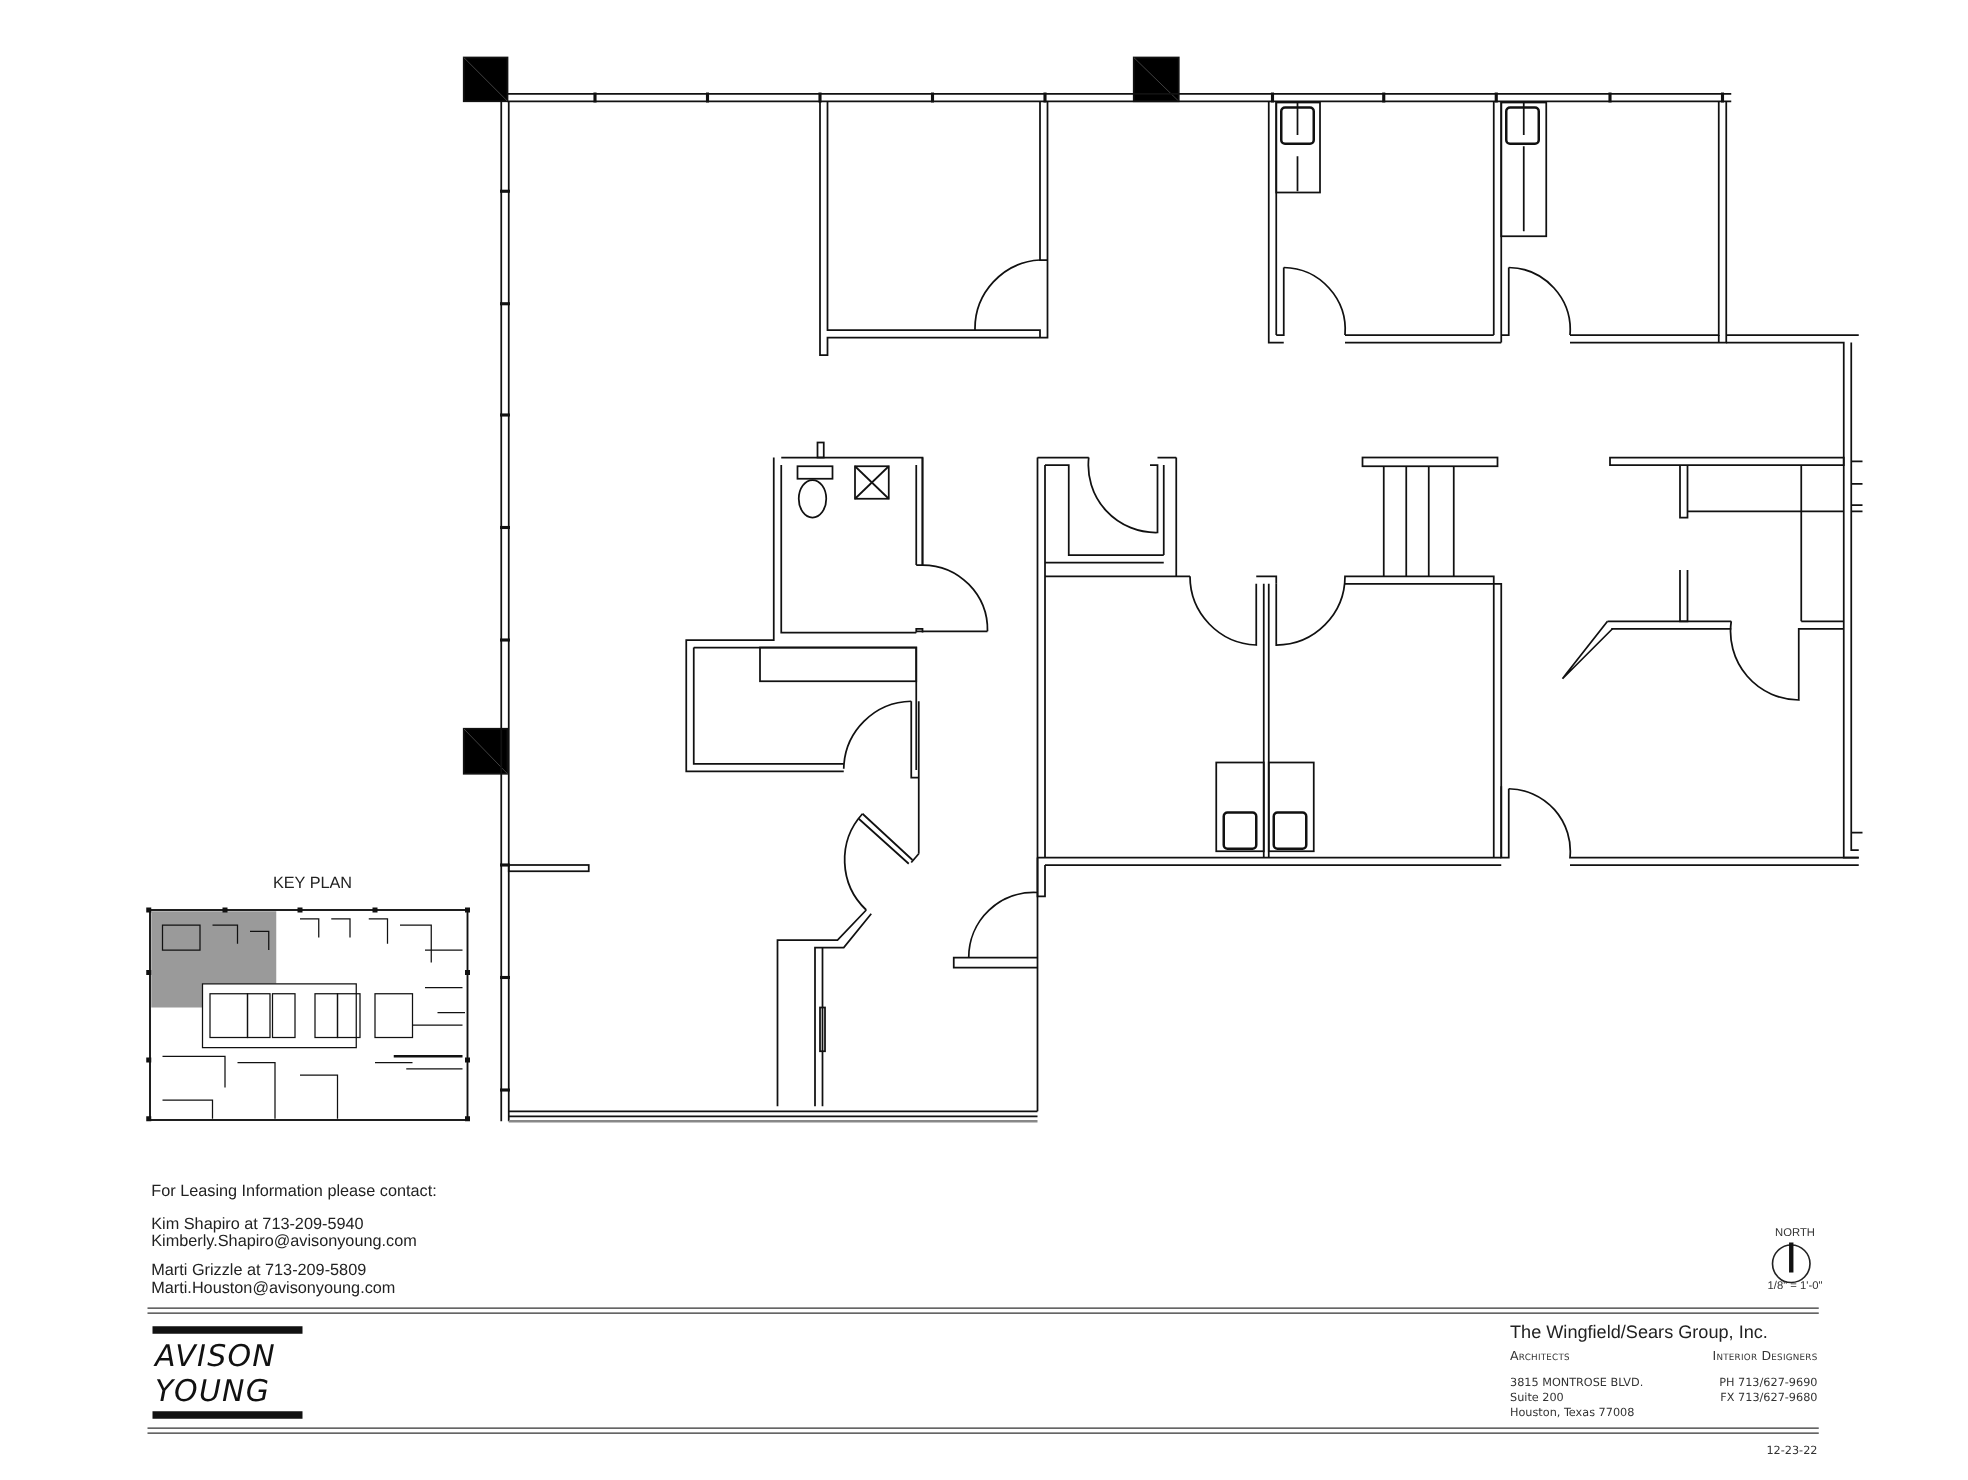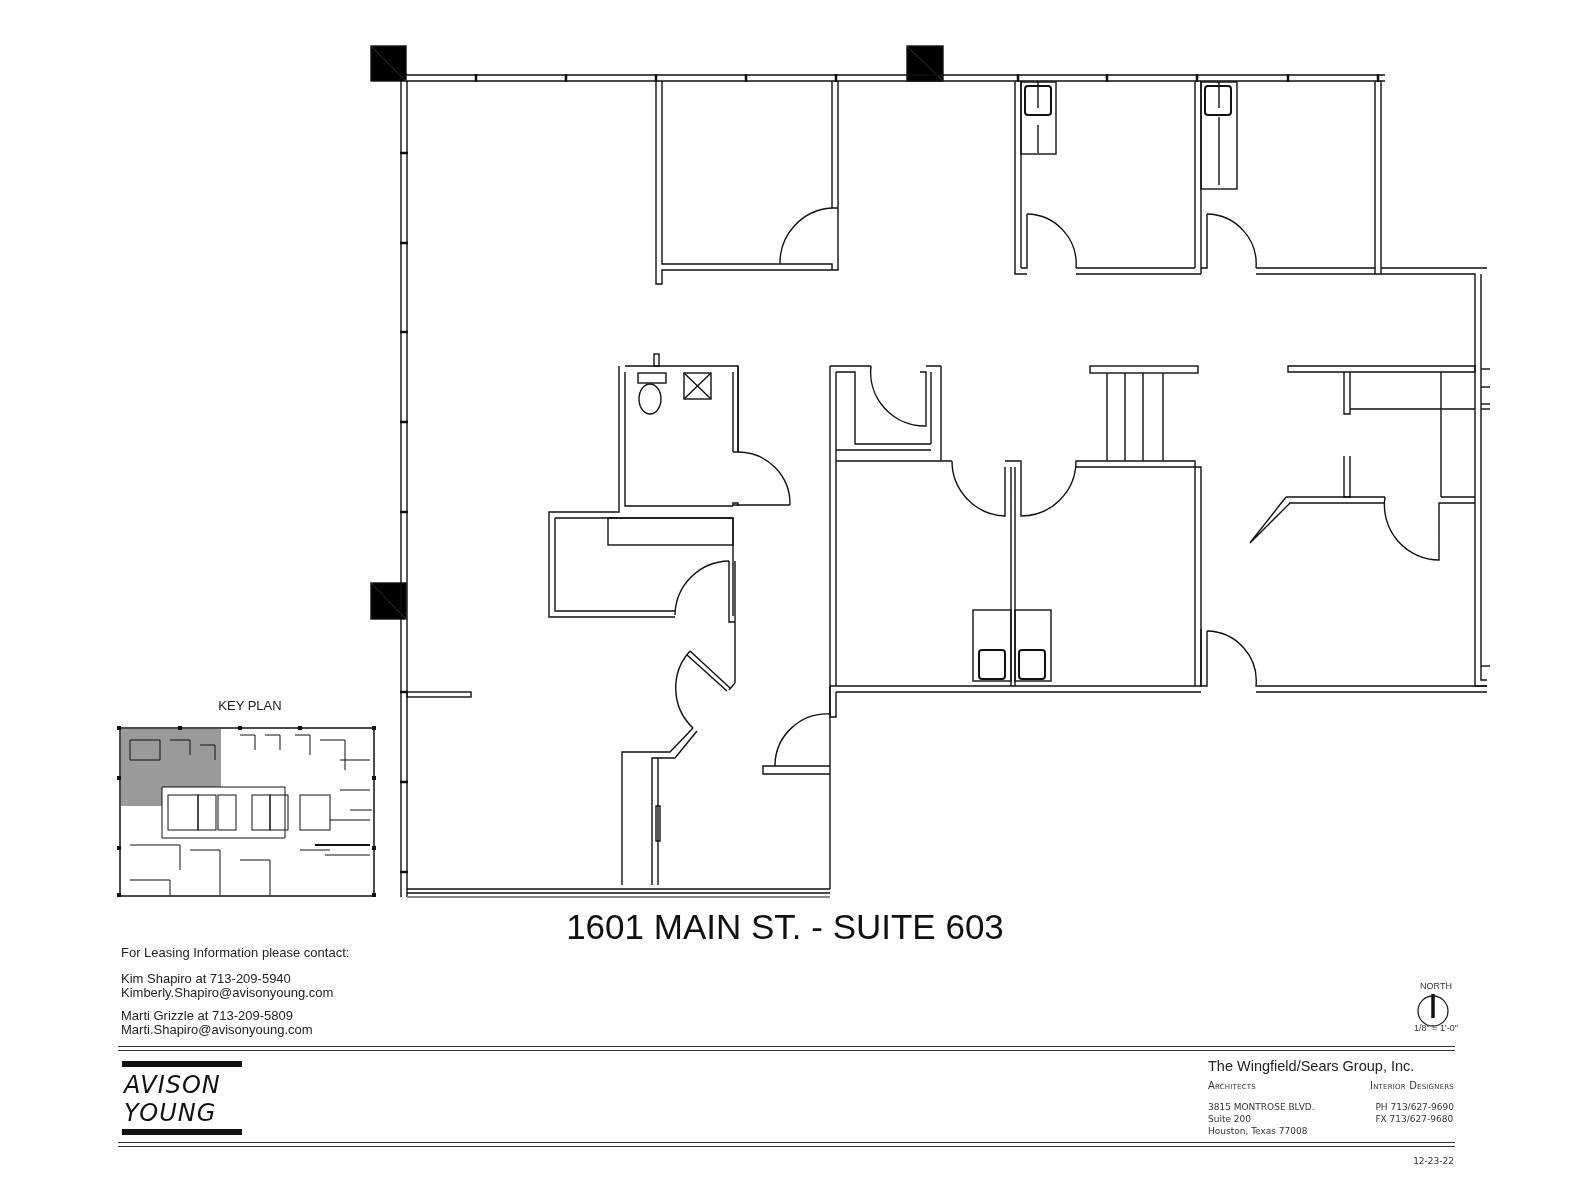--- a/index.html
+++ b/index.html
@@ -221,32 +221,31 @@
 
   <g>
     <circle cx="1433" cy="1011" r="15" fill="none" stroke="#222" stroke-width="1.3"></circle>
     <line x1="1433" y1="994" x2="1433" y2="1018" stroke="#111" stroke-width="3.5"></line>
   </g>
 </svg>
 
 <div class="keyplan-label">KEY PLAN</div>
 
 <div class="title-block">
-  <div>1601 MAIN ST. - SUITE 603</div>
 </div>
 
 <div class="contact">
   <div class="heading">For Leasing Information please contact:</div>
   <div class="group">
     <div>Kim Shapiro at 713-209-5940</div>
     <div>Kimberly.Shapiro@avisonyoung.com</div>
   </div>
   <div class="group">
     <div>Marti Grizzle at 713-209-5809</div>
-    <div>Marti.Shapiro@avisonyoung.com</div>
+    <div>Marti.Houston@avisonyoung.com</div>
   </div>
 </div>
 
 <div class="north">
   <div class="lbl">NORTH</div>
   <div style="height:30px"></div>
   <div class="scale">1/8" = 1'-0"</div>
 </div>
 
 <div class="rule" style="top:1046px"></div>
@@ -266,20 +265,20 @@
   <div class="row sub">
     <span>Architects</span>
     <span>Interior Designers</span>
   </div>
   <div class="addr">
     <div>
       <div>3815 MONTROSE BLVD.</div>
       <div>Suite 200</div>
       <div>Houston, Texas 77008</div>
     </div>
-    <div style="text-align:left">
+    <div style="text-align:right">
       <div>PH 713/627-9690</div>
       <div>FX 713/627-9680</div>
     </div>
   </div>
 </div>
 
 <div class="date">12-23-22</div>
 
 </body></html>

